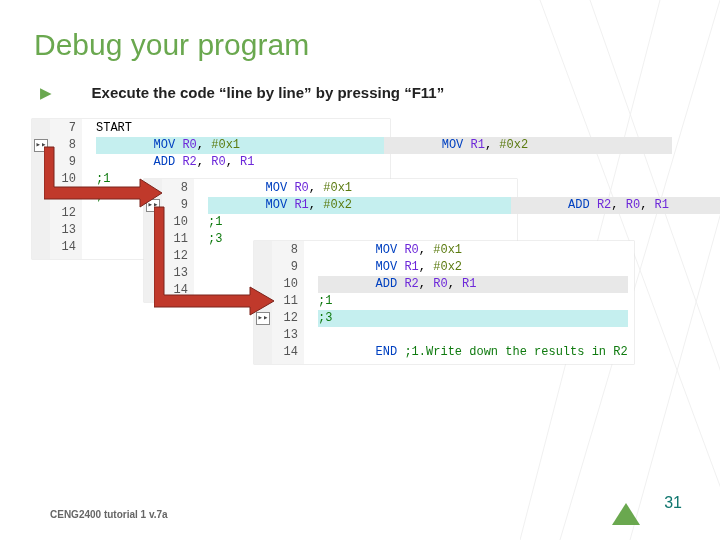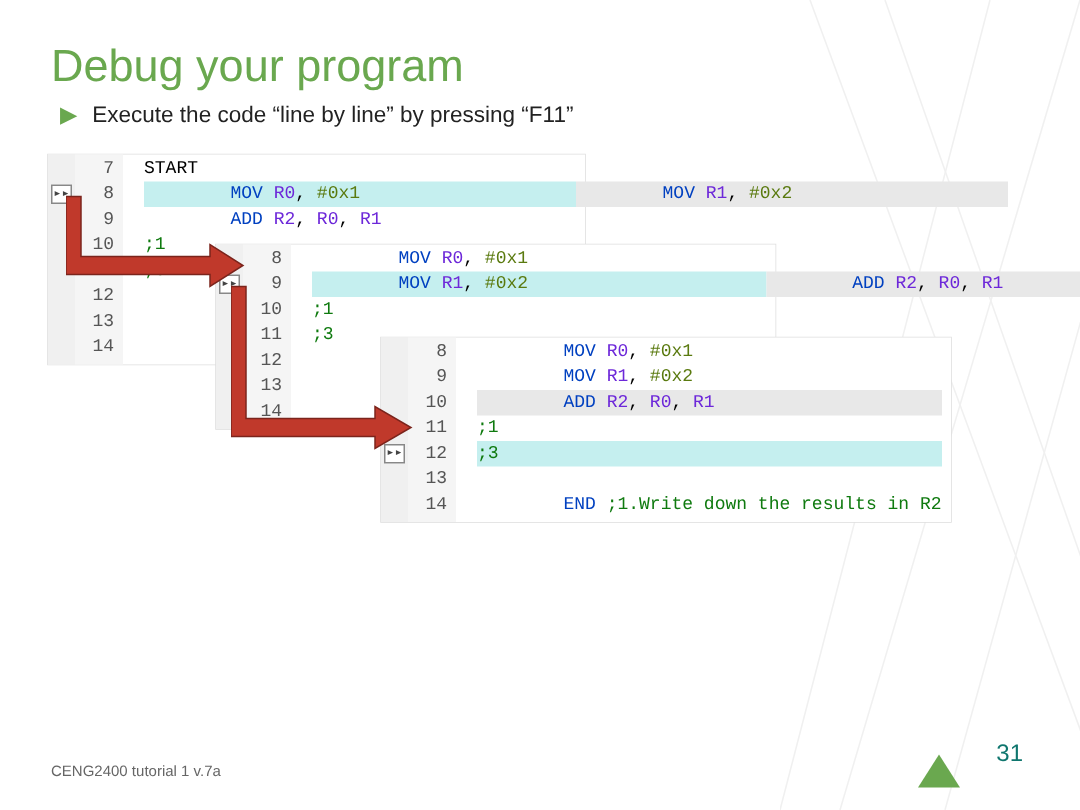--- a/index.html
+++ b/index.html
@@ -34,39 +34,40 @@
     position: relative;
     padding: 28px 34px 0 34px;
     width: 100%;
     height: 100%;
   }
   .title {
     color: #6aa84f;
     font-size: 30px;
     font-weight: 500;
     font-family: "Trebuchet MS", "Verdana", sans-serif;
-    margin-bottom: 6px;
+    margin-bottom: 22px;
   }
   .bullet-row {
     display: flex;
     align-items: center;
     gap: 10px;
     margin-bottom: 18px;
     margin-left: 6px;
   }
   .bullet-arrow {
     color: #6aa84f;
     font-size: 15px;
     line-height: 1;
   }
   .bullet-text {
     font-size: 15px;
     color: #222;
-    font-weight: 400;
+    font-weight: 700;
     font-family: "Trebuchet MS", sans-serif;
+    margin-left: 30px;
   }
   .code-stack {
     position: relative;
     height: 300px;
     margin-left: -10px;
   }
   .code-window {
     position: absolute;
     background: #fff;
     display: flex;
@@ -113,25 +114,26 @@
   .cmt { color: #0f7a0f; }
   .hl-cyan { background: #c5efef; display: inline-block; width: 100%; }
   .hl-grey { background: #e8e8e8; display: inline-block; width: 100%; }
   .arrow {
     position: absolute;
     z-index: 10;
   }
   .arrow svg { display: block; }
   .footer-left {
     position: absolute;
-    left: 34px;
+    left: 50px;
     bottom: 20px;
     font-size: 10px;
     color: #666;
     font-family: "Trebuchet MS", sans-serif;
+    font-weight: bold;
   }
   .footer-right {
     position: absolute;
     right: 38px;
     bottom: 28px;
     font-size: 16px;
     color: #0f766e;
   }
 </style>
 </head>

